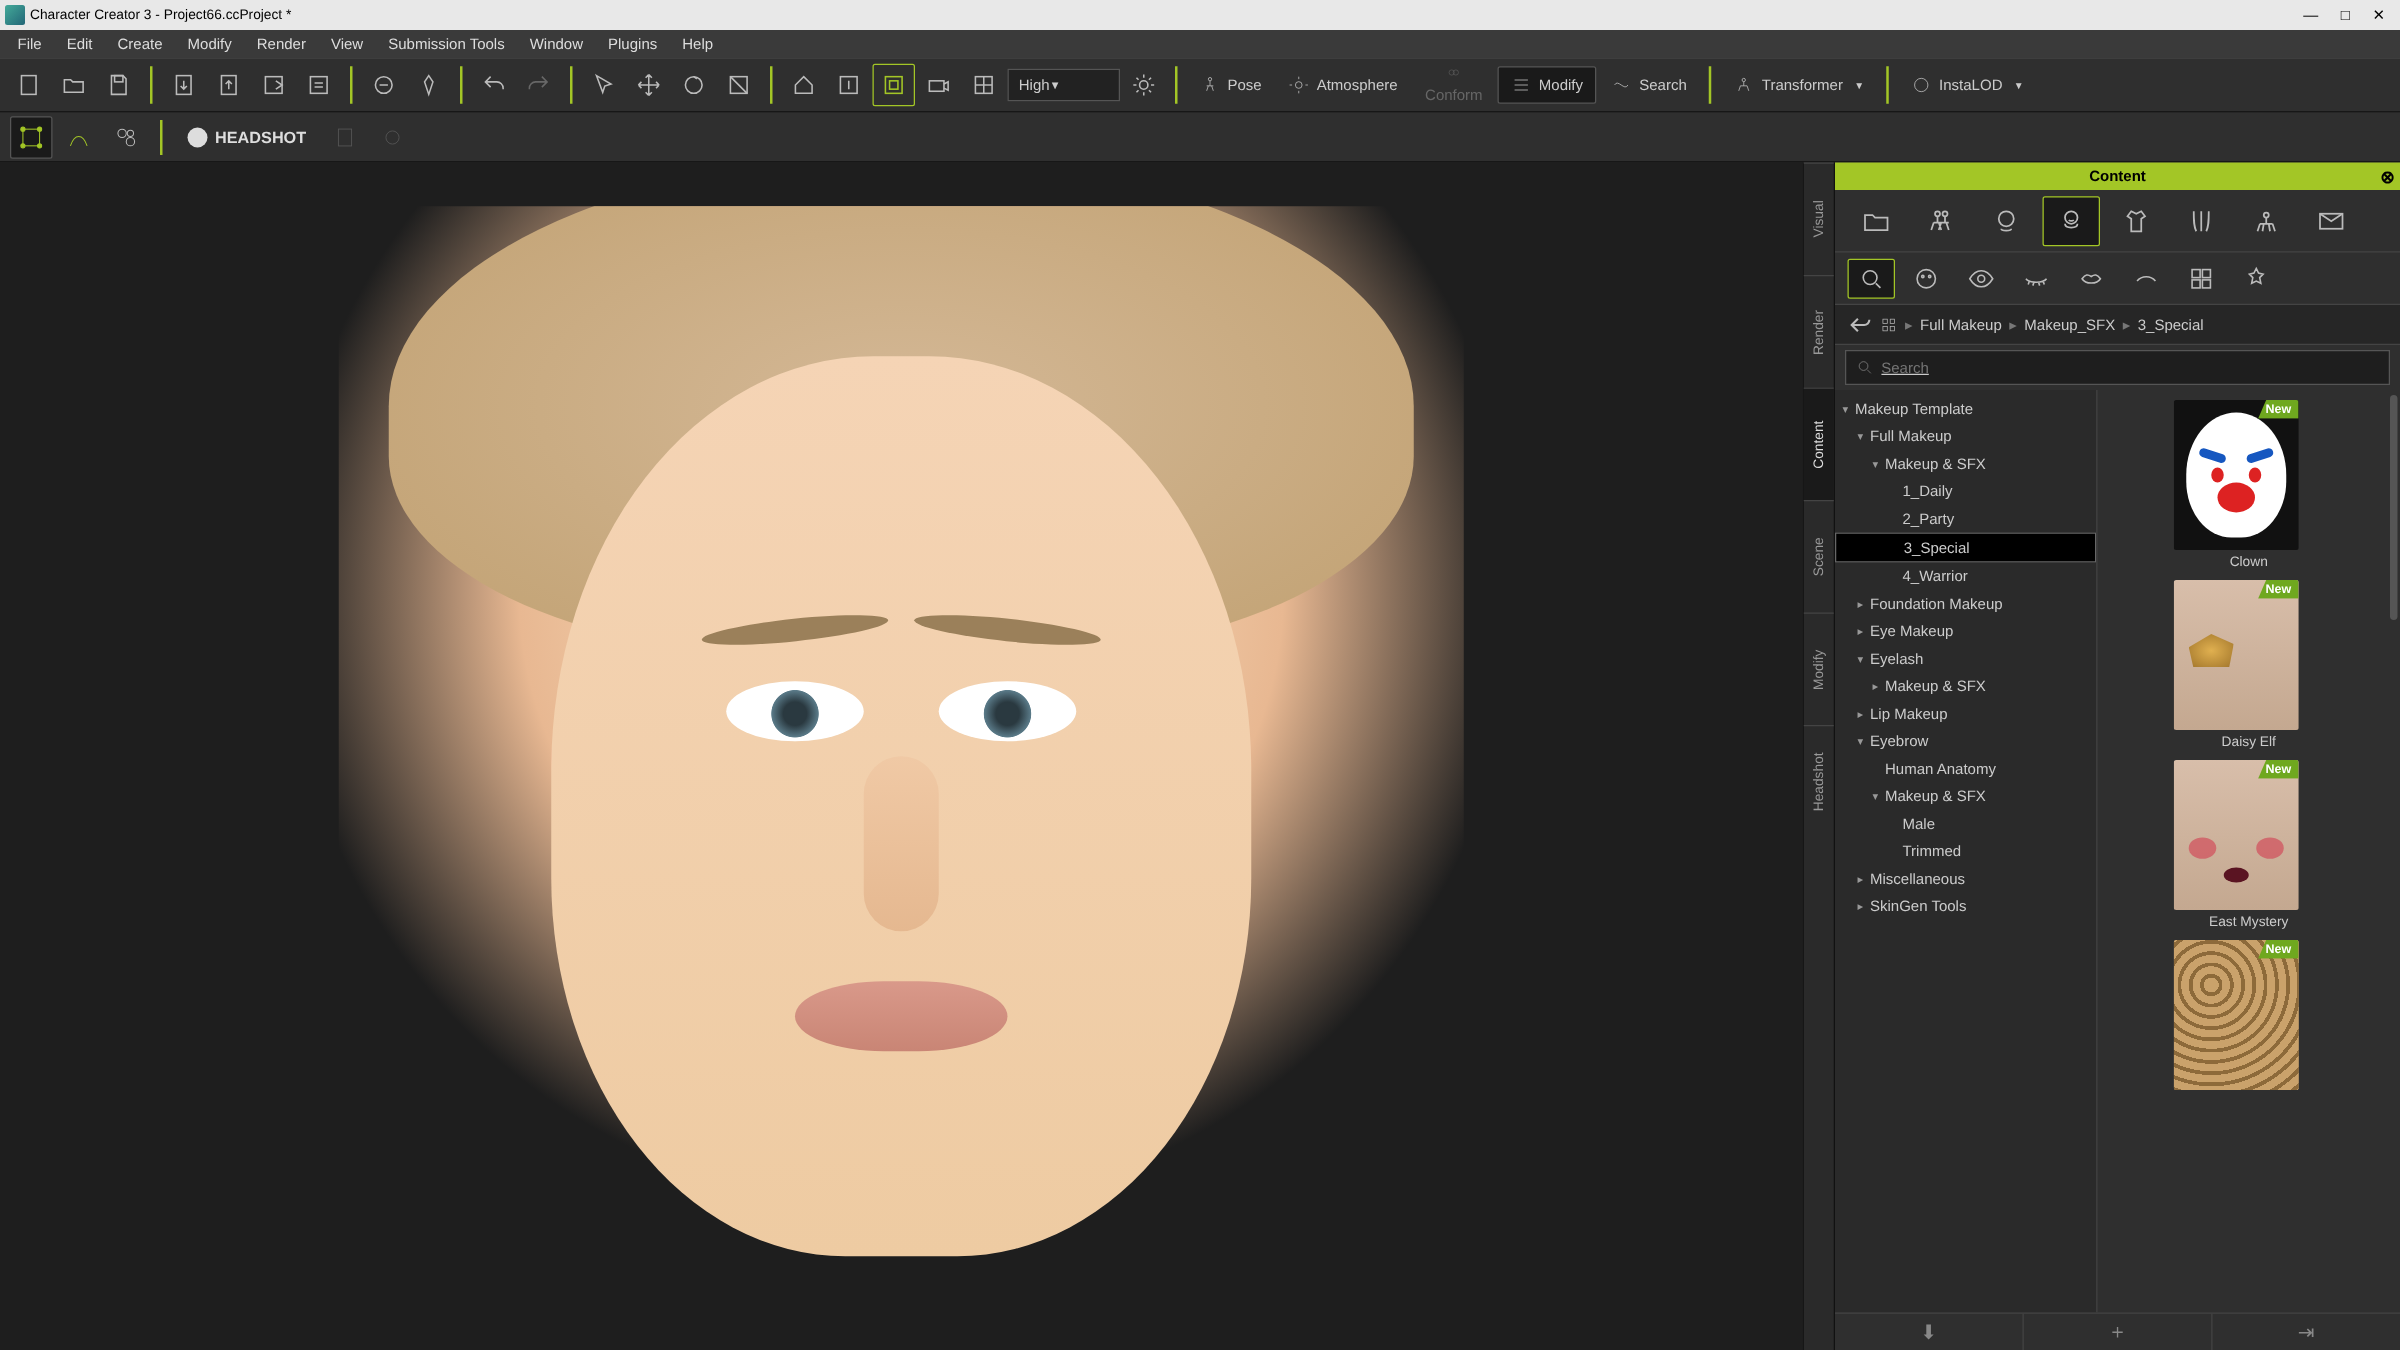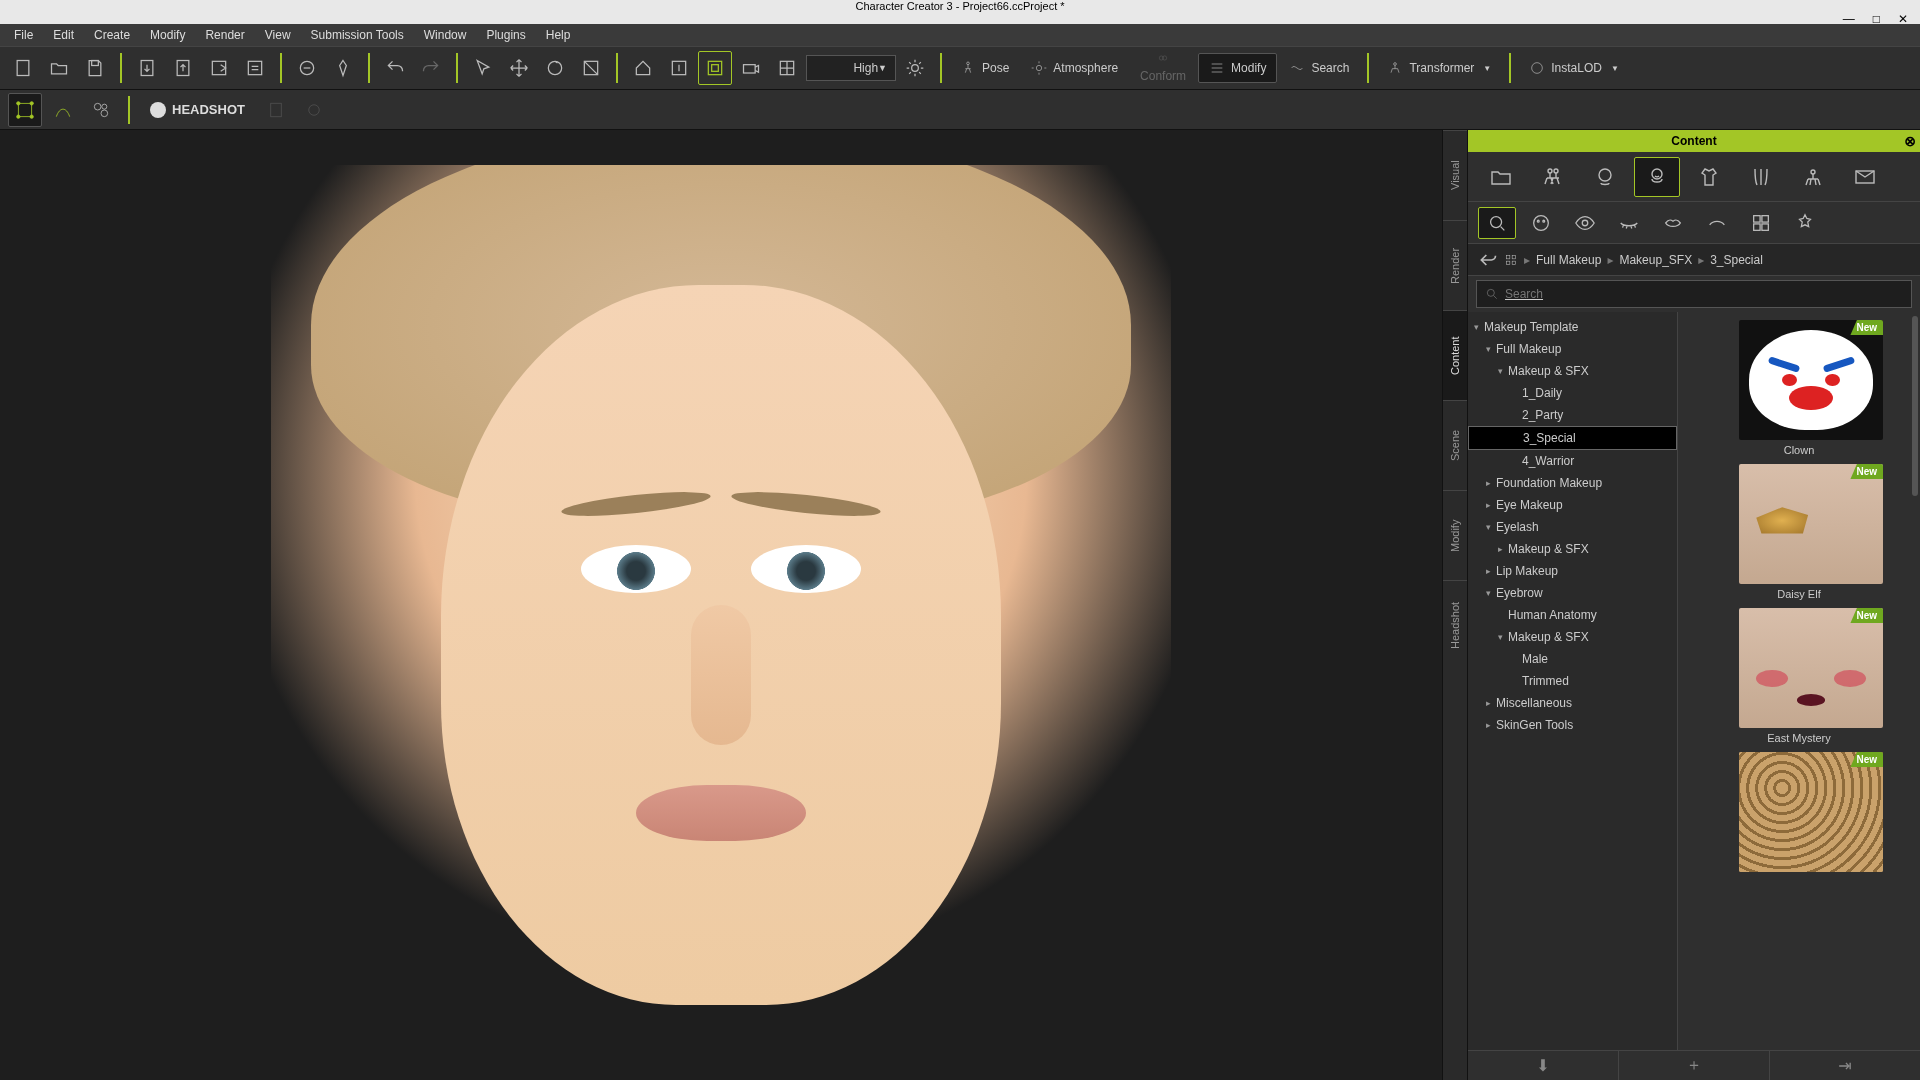--- a/index.html
+++ b/index.html
@@ -1,30 +1,30 @@
 <!DOCTYPE html>
 <html><head>
 <meta charset="utf-8">
 <style>
 * { margin:0; padding:0; box-sizing:border-box; font-family:Arial,sans-serif; user-select:none; }
 body { background:#2a2a2a; width:1920px; height:1080px; overflow:hidden; color:#ccc; }
 
-.titlebar { height:24px; background:#e8e8e8; display:flex; align-items:center; padding:0 4px; font-size:11px; color:#000;flex-direction:column; }
+.titlebar { height:24px; background:#e8e8e8; display:flex; align-items:center; padding:0 4px; font-size:11px; color:#000; }
 .titlebar .icon { width:16px; height:16px; background:linear-gradient(135deg,#4a9,#267); border-radius:2px; margin-right:4px; }
 .titlebar .wincontrols { margin-left:auto; display:flex; gap:18px; padding-right:8px; font-size:12px;}
 .titlebar .wincontrols span { cursor:pointer; }
 
 .menubar { height:22px; background:#3a3a3a; display:flex; align-items:center; padding:0 4px; font-size:12px; color:#ddd; }
 .menubar span { padding:0 10px; cursor:pointer; }
 
 .toolbar { height:44px; background:#2f2f2f; border-top:1px solid #444; border-bottom:1px solid #111; display:flex; align-items:center; padding:0 6px; gap:2px; }
 .tbtn { width:34px; height:34px; display:flex; align-items:center; justify-content:center; cursor:pointer; border-radius:2px; }
 .tbtn svg { width:20px; height:20px; stroke:#bbb; fill:none; stroke-width:1.5; }
 .tsep { width:2px; height:30px; background:#a3c626; margin:0 6px; }
-.qualdd { width:90px; height:26px; background:#222; border:1px solid #555; color:#ccc; font-size:12px; padding:0 8px; display:flex; align-items:center; justify-content:flex-end;}
+.qualdd { width:90px; height:26px; background:#222; border:1px solid #555; color:#ccc; font-size:12px; padding:0 8px; display:flex; align-items:center; justify-content:flex-start;}
 .tlabelbtn { height:30px; display:flex; align-items:center; gap:6px; padding:0 10px; font-size:12px; color:#ccc; cursor:pointer; border-radius:2px; }
 .tlabelbtn.active { background:#1a1a1a; border:1px solid #555; }
 .tlabelbtn.disabled { color:#666;flex-direction:column; }
 
 .subtoolbar { height:40px; background:#2f2f2f; border-bottom:1px solid #111; display:flex; align-items:center; padding:0 8px; gap:4px;}
 .subbtn { width:34px; height:34px; display:flex; align-items:center; justify-content:center; cursor:pointer; border-radius:2px;}
 .subbtn.active{ background:#1a1a1a; border:1px solid #555;}
 .subsep{ width:2px; height:28px; background:#a3c626; margin:0 6px;}
 .headshot-btn{ display:flex; align-items:center; gap:6px; padding:0 10px; height:30px; cursor:pointer; font-size:13px; font-weight:bold; color:#ddd;}
 .headshot-btn .logo{ width:16px;height:16px;background:#ddd;border-radius:50%;}
@@ -80,21 +80,21 @@
 
 .browser{ flex:1; display:flex; overflow:hidden;}
 .tree{ width:210px; background:#2a2a2a; border-right:1px solid #444; overflow-y:auto; font-size:12px; padding:4px 0;}
 .tree-item{ padding:4px 6px; cursor:pointer; color:#ccc; white-space:nowrap; display:flex; align-items:center;}
 .tree-item.selected{ background:#000; border:1px solid #666;}
 .tree-item .arrow{width:10px;display:inline-block;color:#999;font-size:9px;}
 .indent0{padding-left:6px;} .indent1{padding-left:18px;} .indent2{padding-left:30px;} .indent3{padding-left:44px;}
 
 .thumbs{ flex:1; overflow-y:auto; padding:8px; display:flex; flex-direction:column; gap:8px; align-items:center; position:relative;}
 .thumb{ width:120px; cursor:pointer; }
-.thumb-img{ width:144px; height:120px; position:relative; border-radius:2px; overflow:hidden;}
+.thumb-img{ width:100px; height:120px; position:relative; border-radius:2px; overflow:hidden;}
 .thumb-label{ text-align:center; font-size:11px; color:#ccc; margin-top:4px;}
 .newbadge{ position:absolute; top:0; right:0; background:#6fa81f; color:#fff; font-size:10px; font-weight:bold; padding:2px 6px; clip-path:polygon(20% 0,100% 0,100% 100%,0 100%);}
 .scroll-track{position:absolute;right:0;top:0;width:10px;height:100%;}
 .scroll-thumb{position:absolute;right:2px;top:4px;width:6px;height:180px;background:#555;border-radius:3px;}
 
 
 .tf{width:100%;height:100%;position:relative;background:linear-gradient(#d8beaa,#c4a890);}
 .tf.clown{background:#111;}
 .tf.clown::before{content:"";position:absolute;inset:10px;background:#fff;border-radius:50% 50% 45% 45%;}
 .tf.clown::after{content:"";position:absolute;left:35%;top:55%;width:30%;height:20%;background:#d22;border-radius:50%;}

